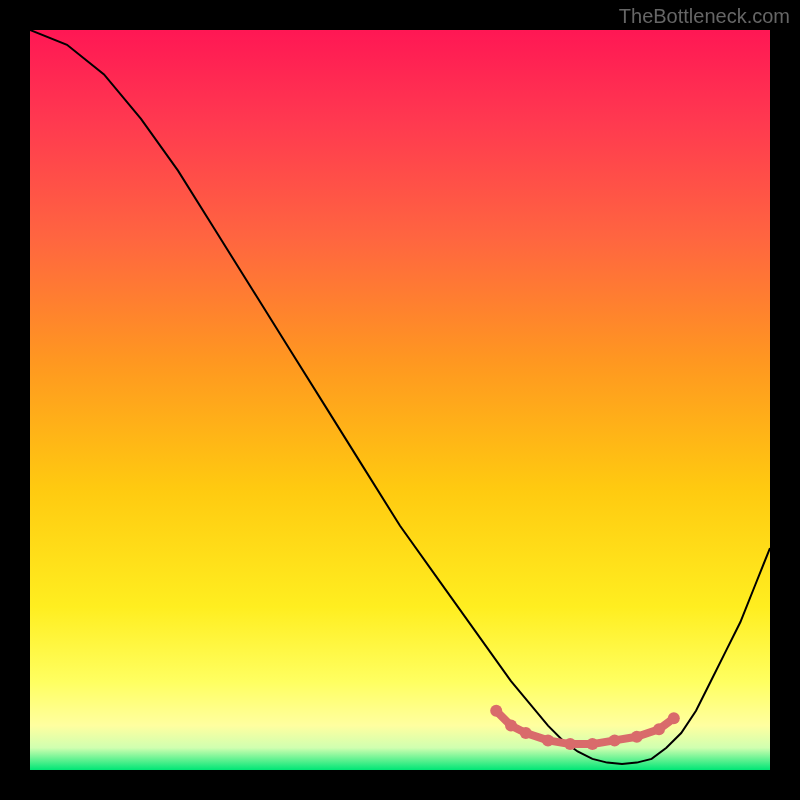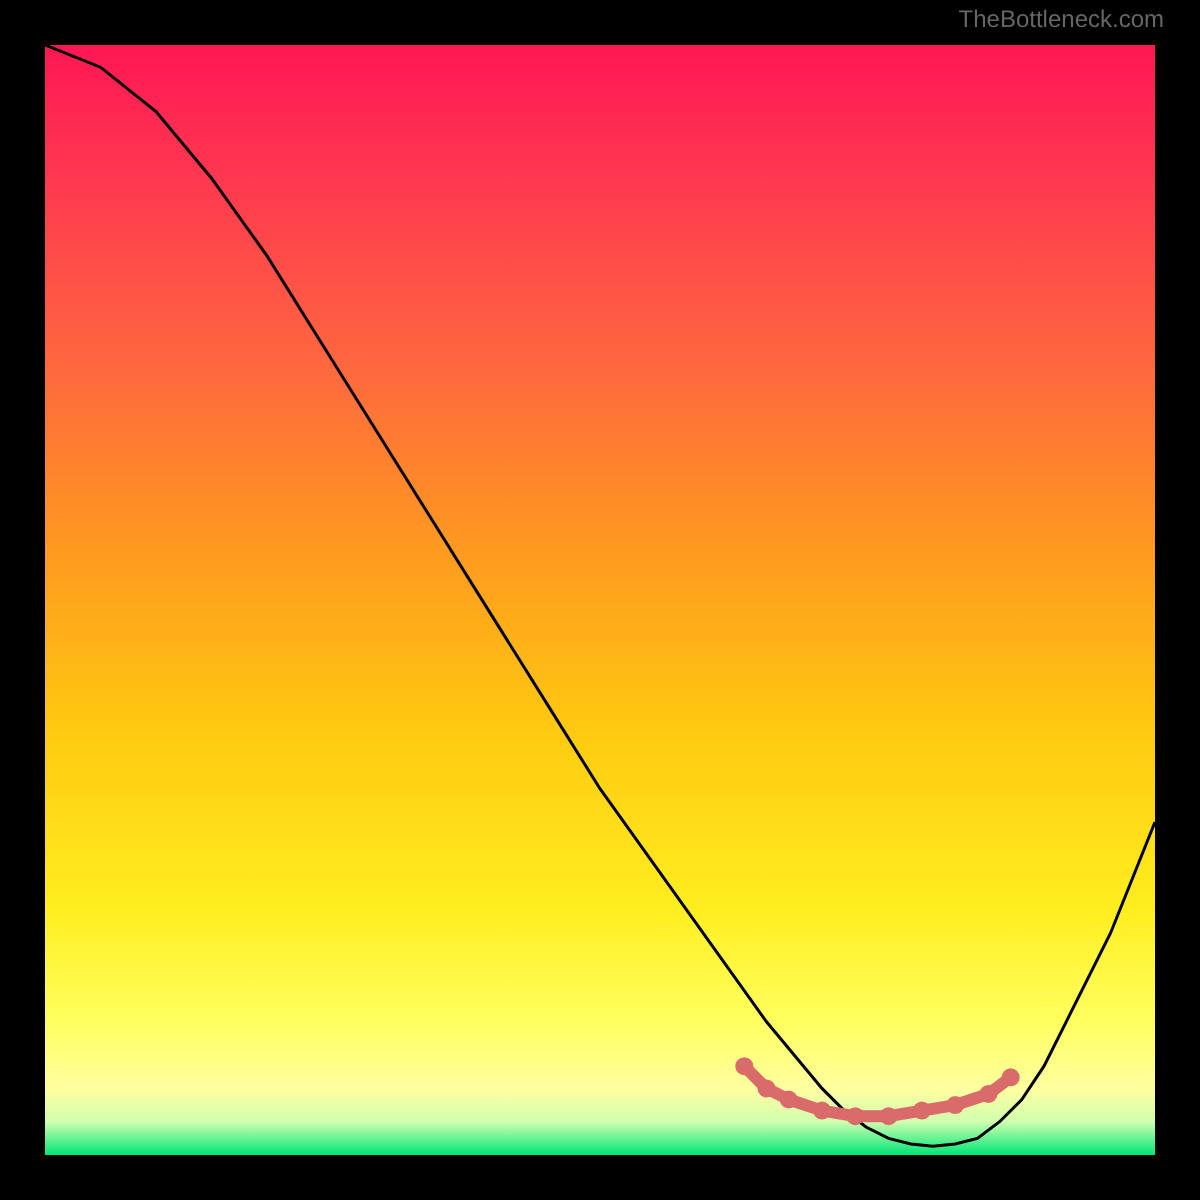--- a/index.html
+++ b/index.html
@@ -10,24 +10,24 @@
     body {
       width: 800px;
       height: 800px;
       background: #000;
       position: relative;
       overflow: hidden;
     }
     .watermark {
       position: absolute;
       top: 5px;
-      right: 24px;
+      right: 10px;
       color: #666;
       font-family: Arial, sans-serif;
-      font-size: 16px;
+      font-size: 20px;
       z-index: 10;
     }
     .chart-container {
       position: absolute;
       left: 30px;
       top: 30px;
       width: 740px;
       height: 740px;
     }
     .gradient-bg {

